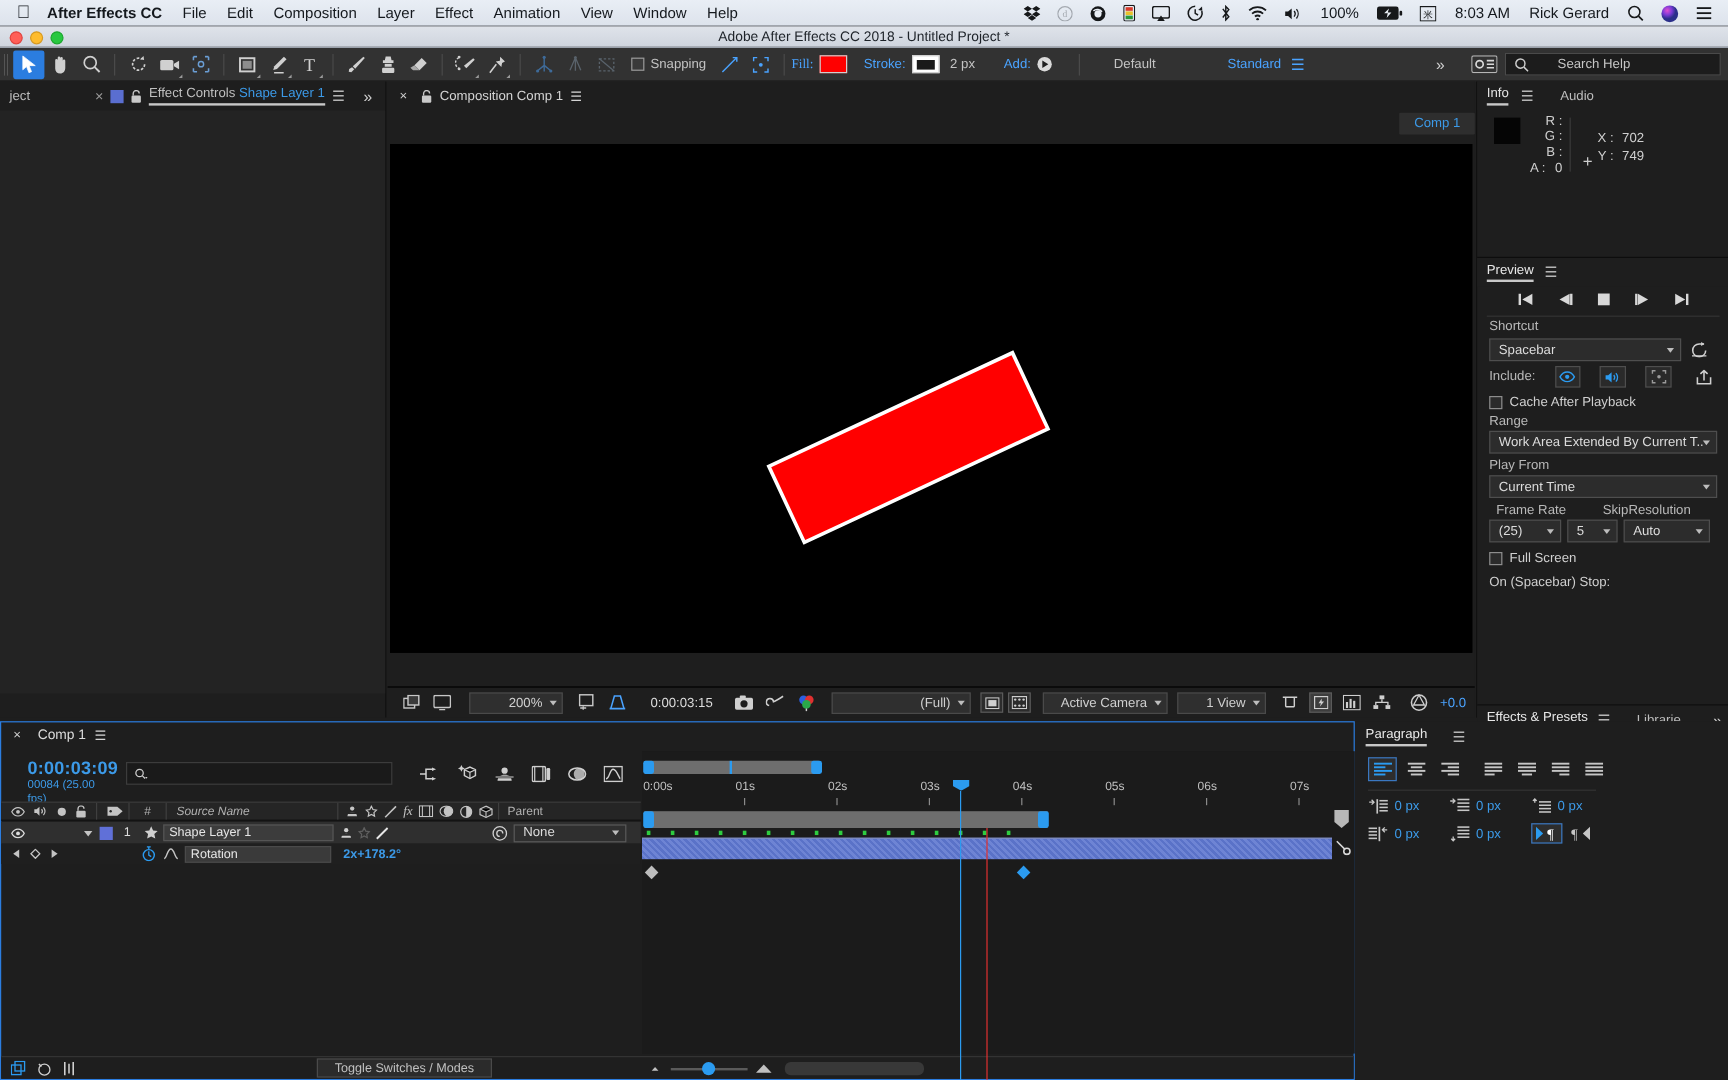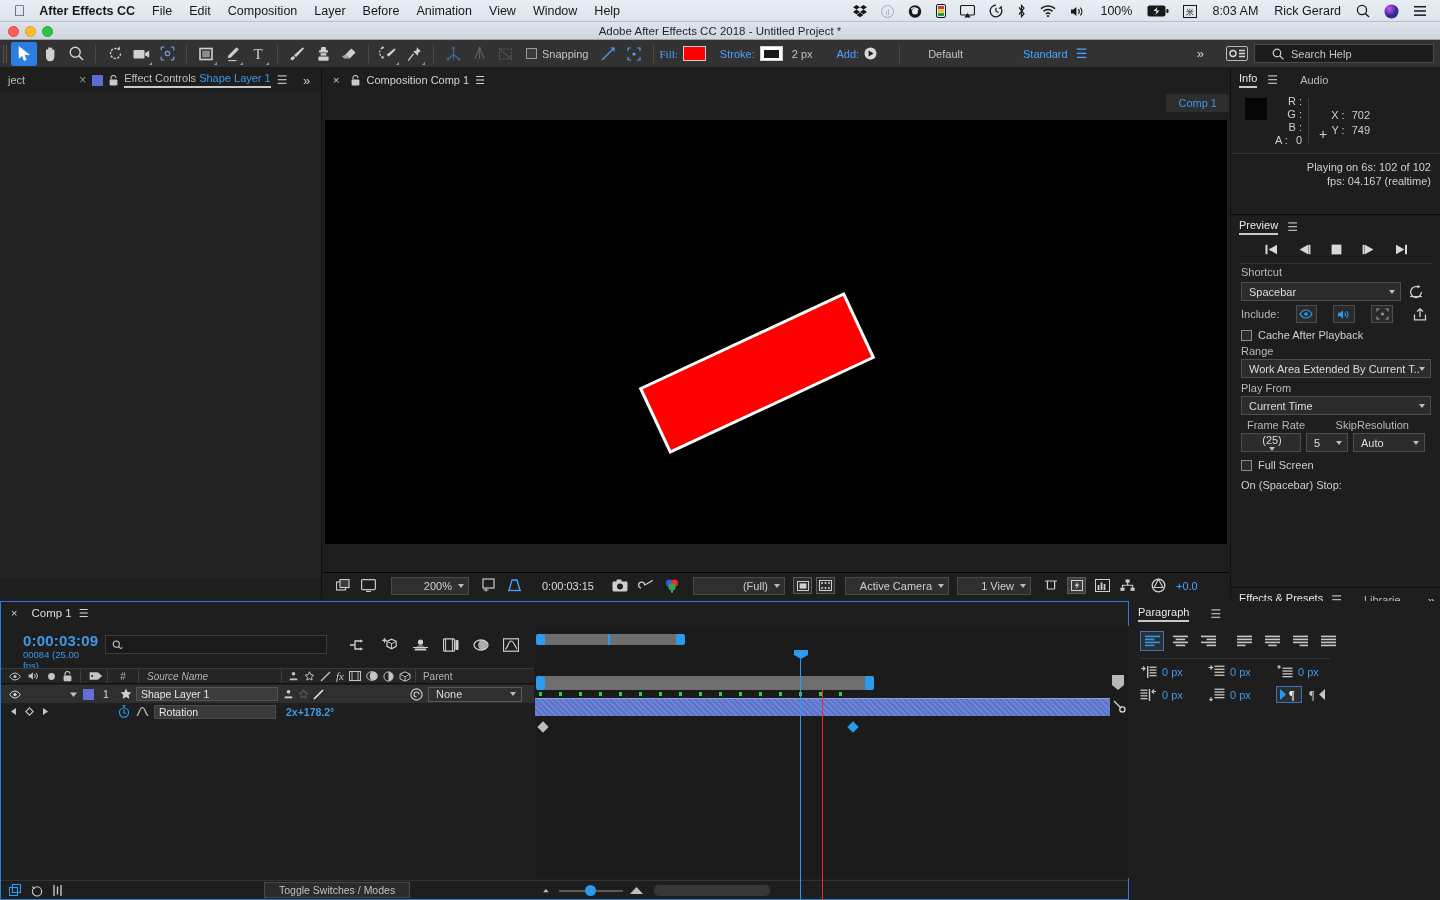--- a/index.html
+++ b/index.html
@@ -175,21 +175,21 @@
 </head>
 <body>
 
 <div id="macbar">
   <span class="apple"></span>
   <span class="mi bold">After Effects CC</span>
   <span class="mi">File</span>
   <span class="mi">Edit</span>
   <span class="mi">Composition</span>
   <span class="mi">Layer</span>
-  <span class="mi">Before</span>
+  <span class="mi">Effect</span>
   <span class="mi">Animation</span>
   <span class="mi">View</span>
   <span class="mi">Window</span>
   <span class="mi">Help</span>
 
   <div class="right">
     <span class="ic">
       <svg width="14" height="13" viewBox="0 0 14 13">
           <path d="M3.5 0L0 2.3l3.5 2.3L7 2.3zM10.5 0L7 2.3l3.5 2.3L14 2.3zM0 6.9l3.5 2.3L7 6.9 3.5 4.6zM10.5 4.6L7 6.9l3.5 2.3L14 6.9zM3.5 9.9l3.5 2.3 3.5-2.3L7 7.6z" fill="#16181a"></path>
         </svg>
@@ -464,21 +464,21 @@
   <span style="margin-left:8px;color:#4aa3ff;font-size:13px;">☰</span>
 
   <span style="position:absolute;right:236px;color:#cfcfcf;font-size:13px;">»</span>
   <span style="position:absolute;right:192px;">
     <svg width="22" height="15" viewBox="0 0 22 15">
         <rect x="0.5" y="0.5" width="21" height="14" rx="1.5" fill="none" stroke="#b6b6b6"></rect>
         <circle cx="7" cy="7.5" r="3" fill="none" stroke="#d8d8d8" stroke-width="1.4"></circle>
         <path d="M13 4.5h6M13 7.5h6M13 10.5h6" stroke="#d8d8d8" stroke-width="1.3"></path>
       </svg>
   </span>
-  <div style="position:absolute;right:6px;width:180px;height:19px;background:#1c1c1c;border:1px solid #4a4a4a;display:flex;align-items:center;gap:7px;padding:0 17px;">
+  <div style="position:absolute;right:6px;width:180px;height:19px;background:#1c1c1c;border:1px solid #4a4a4a;display:flex;align-items:center;gap:24px;padding:0 7px;">
     <svg width="12" height="12" viewBox="0 0 12 12">
         <circle cx="5" cy="5" r="3.8" fill="none" stroke="#cfcfcf" stroke-width="1.2"></circle>
         <path d="M7.9 7.9L11.4 11.4" stroke="#cfcfcf" stroke-width="1.3"></path>
       </svg>
     <span class="tb-text" style="color:#c6c6c6;">Search Help</span>
   </div>
 </div>
 
 <div class="panel" id="ec">
   <div class="ptab">
@@ -575,21 +575,21 @@
         </svg>
     </span>
     <span class="vb">
       <svg width="16" height="15" viewBox="0 0 16 15">
           <circle cx="5.6" cy="5.2" r="3.6" fill="#2b5fe0"></circle>
           <circle cx="10.4" cy="5.2" r="3.6" fill="#e03030"></circle>
           <circle cx="8" cy="9" r="3.6" fill="#2aa84a"></circle>
           <path d="M8 12.4v2.4" stroke="#cfcfcf" stroke-width="1.2"></path>
         </svg>
     </span>
-    <span class="vsel" style="margin-left:8px;width:92px;">
+    <span class="vsel" style="margin-left:8px;width:116px;">
       <span style="flex:1">(Full)</span>
       <i class="caret"></i>
     </span>
     <span class="boxbtn" style="margin-left:8px;">
       <svg width="12" height="10" viewBox="0 0 12 10">
           <rect x="0.5" y="0.5" width="11" height="9" fill="none" stroke="#cfcfcf"></rect>
           <rect x="2.6" y="2.4" width="6.8" height="5.2" fill="#cfcfcf"></rect>
         </svg>
     </span>
     <span class="boxbtn" style="margin-left:4px;">
@@ -677,24 +677,20 @@
       <div style="display:flex;align-items:center;gap:4px;">
         <span style="color:#cfcfcf;font-size:14px;align-self:flex-end;margin-bottom:5px;">+</span>
         <div class="xy" style="padding-top:6px;">
           <div><span>X :</span>
                <span style="margin-left:4px;">702</span></div>
           <div><span>Y :</span>
                <span style="margin-left:4px;">749</span></div>
         </div>
       </div>
     </div>
-    <div class="infostat">
-      <div>Playing on 6s: 102 of 102</div>
-      <div>fps: 04.167 (realtime)</div>
-    </div>
   </div>
 
   <div id="preview">
     <div class="ptab" style="gap:9px;">
       <span class="tabsel" style="color:#e8e8e8;">Preview</span>
       <span class="hamb">☰</span>
     </div>
 
     <div class="pv-row" style="justify-content:center;gap:10px;padding-top:5px;">
       <span class="pvbtn">
@@ -796,21 +792,21 @@
         <span>Current Time</span>
         <i class="caret"></i>
       </span>
     </div>
     <div class="pv-row" style="gap:0;padding-bottom:0;">
       <span class="lbl" style="width:64px;">Frame Rate</span>
       <span class="lbl" style="width:52px;">Skip</span>
       <span class="lbl">Resolution</span>
     </div>
     <div class="pv-row" style="gap:5px;">
-      <span class="sel" style="width:60px;flex-direction:column;">
+      <span class="sel" style="width:60px;">
         <span>(25)</span>
         <i class="caret"></i>
       </span>
       <span class="sel" style="width:42px;">
         <span>5</span>
         <i class="caret"></i>
       </span>
       <span class="sel" style="width:72px;">
         <span>Auto</span>
         <i class="caret"></i>
@@ -1084,20 +1080,37 @@
     <span style="color:#3c9ae8;margin-left:10px;font-weight:bold;">2x+178.2°</span>
   </div>
 
   <div id="tgraph">
 
     <div class="workbar" style="width:146px;"></div>
     <div class="wknob" style="left:1px;"></div>
     <div class="wknob" style="left:141px;"></div>
     <div style="position:absolute;left:73px;top:8px;width:2px;height:11px;background:#2b9bf0;"></div>
 
+    <div class="ruler">
+      <span class="tlabel" style="left:1px;">0:00s</span>
+      <span class="tlabel" style="left:78px;">01s</span>
+      <span class="tlabel" style="left:155px;">02s</span>
+      <span class="tlabel" style="left:232px;">03s</span>
+      <span class="tlabel" style="left:309px;">04s</span>
+      <span class="tlabel" style="left:386px;">05s</span>
+      <span class="tlabel" style="left:463px;">06s</span>
+      <span class="tlabel" style="left:540px;">07s</span>
+      <i class="tick" style="left:85px;"></i>
+      <i class="tick" style="left:162px;"></i>
+      <i class="tick" style="left:239px;"></i>
+      <i class="tick" style="left:316px;"></i>
+      <i class="tick" style="left:393px;"></i>
+      <i class="tick" style="left:470px;"></i>
+      <i class="tick" style="left:547px;"></i>
+    </div>
 
     <div class="bar2" style="width:336px;"></div>
     <div class="wknob" style="left:1px;top:50px;height:14px;"></div>
     <div class="wknob" style="left:330px;top:50px;height:14px;"></div>
 
     <div class="cachebar" style="left:2px;width:334px;">
       <svg width="334" height="4" viewBox="0 0 334 4">
           <g fill="#2ecc40">
         <rect x="2" y="0" width="3" height="4"></rect>
             <rect x="22" y="0" width="3" height="4"></rect>

